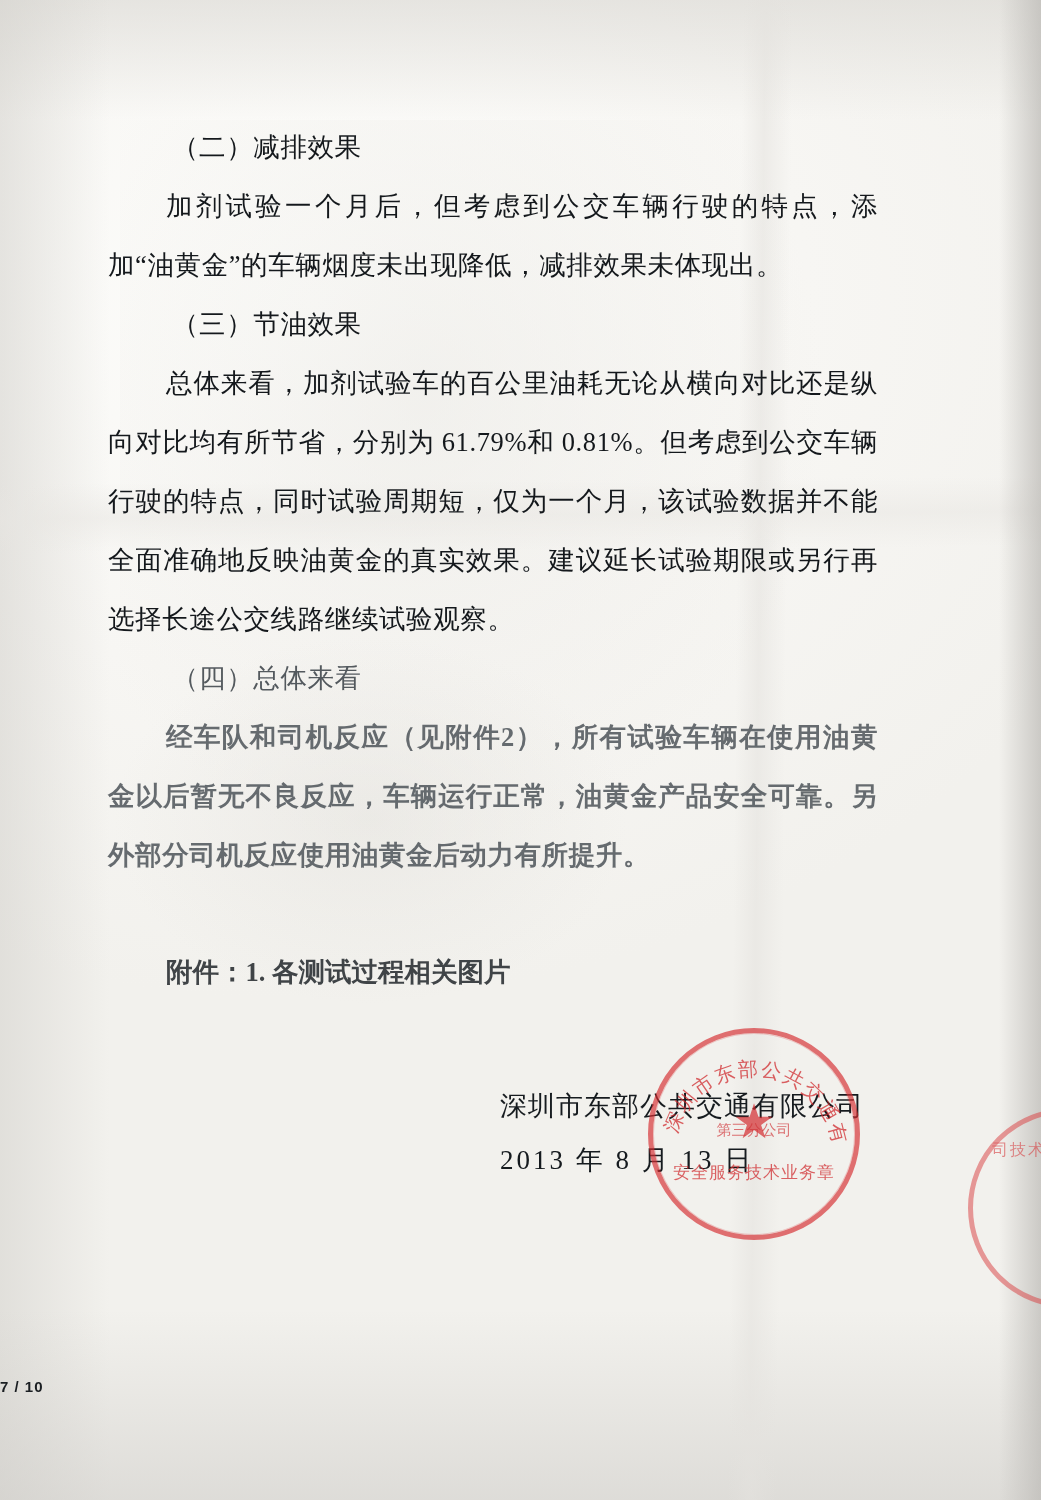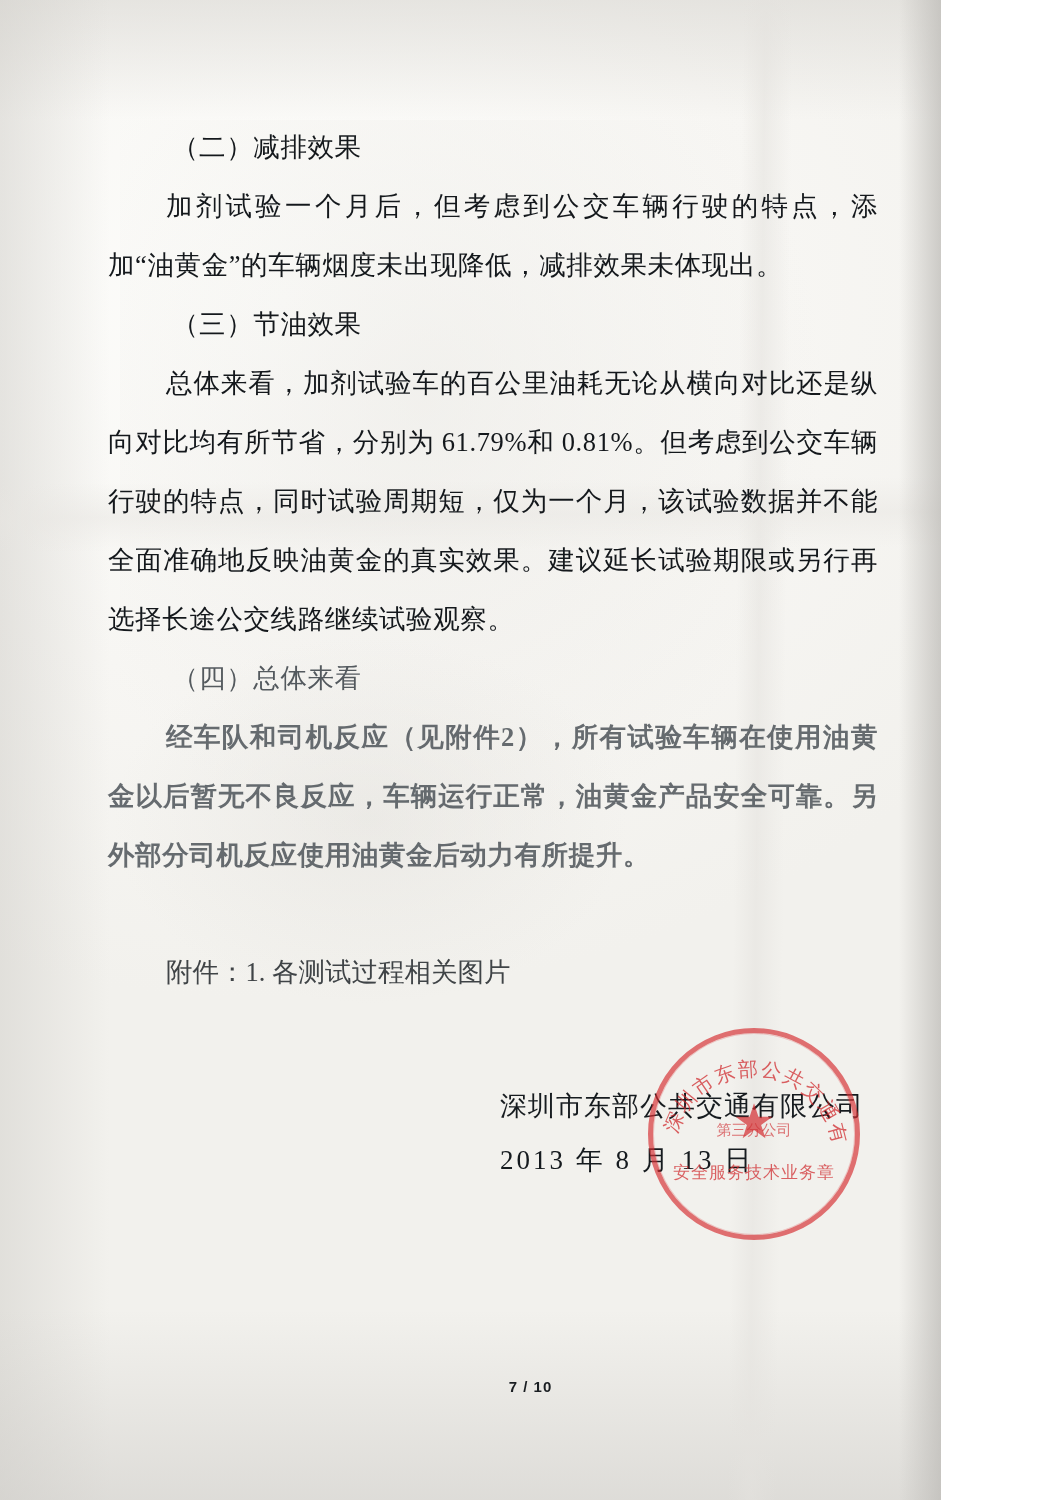--- a/index.html
+++ b/index.html
@@ -5,21 +5,21 @@
   html, body {
     margin: 0;
     padding: 0;
     background: #ffffff;
   }
   body {
     font-family: "Liberation Serif", "DejaVu Serif", serif;
   }
   .page {
     position: relative;
-    width: 941px;
+    width: 1041px;
     height: 1500px;
     overflow: hidden;
     background:
       radial-gradient(ellipse 900px 700px at 30% 20%, #fdfdfb 0%, #f7f6f3 55%, #f2f1ed 100%),
       linear-gradient(180deg, #fbfbf9 0%, #f6f5f2 40%, #f3f2ef 100%);
   }
   
   .scan-shade-top {
     position: absolute; left: 0; top: 0; width: 100%; height: 120px;
     background: linear-gradient(180deg, rgba(215,213,208,0.55) 0%, rgba(255,255,255,0) 100%);
@@ -100,20 +100,21 @@
   .spacer-block { height: 54px; }
 
   .attach {
     margin-top: 4px;
   }
   .attach-line {
     font-size: 26.5px;
     line-height: 58px;
     color: #23282c;
     opacity: 0.86;
+    font-weight: bold;
   }
   .attach-line.first { text-indent: 58px; }
   .attach-line.second { text-indent: 170px; }
 
   .signature {
     position: absolute;
     left: 500px;
     top: 1078px;
     width: 420px;
     text-align: left;
@@ -203,21 +204,21 @@
     letter-spacing: 2px;
     width: 60px;
     text-align: center;
   }
 
   .page-number {
     position: absolute;
     left: 0;
     top: 1378px;
     width: 1061px;
-    text-align: center;
+    text-align: left;
     font-family: "Liberation Sans", sans-serif;
     font-size: 15px;
     font-weight: bold;
     color: #1a1e22;
     letter-spacing: 1px;
   }
 </style>
 </head>
 <body>
 

